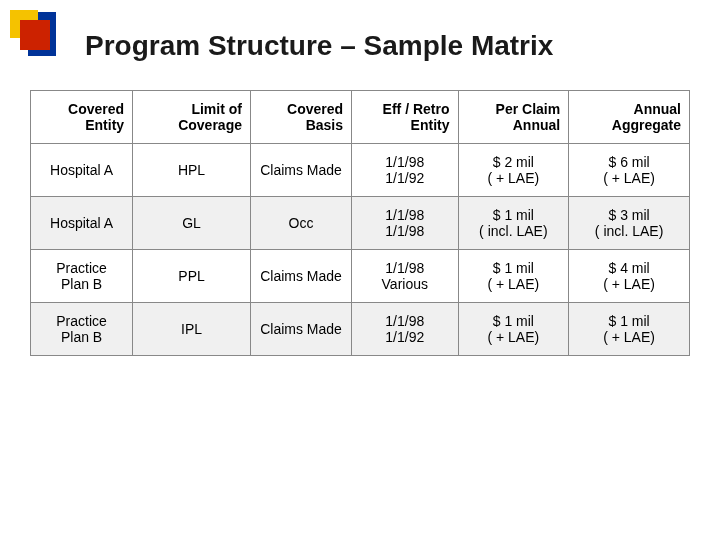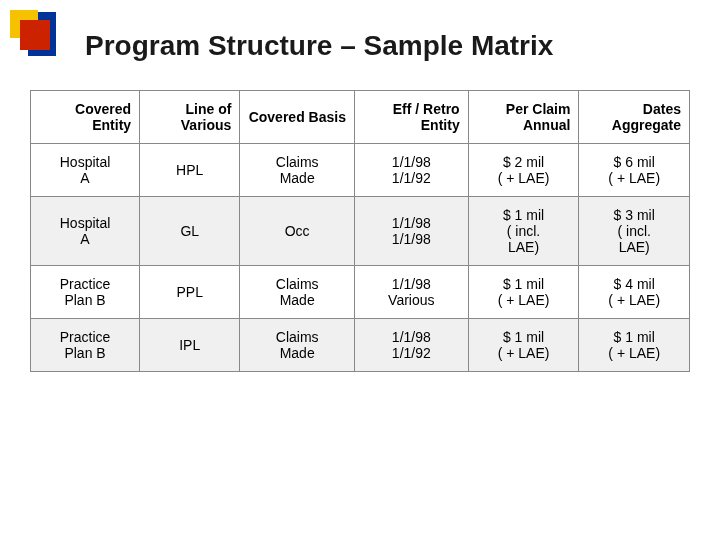--- a/index.html
+++ b/index.html
@@ -85,21 +85,21 @@
       padding: 10px 8px;
       text-align: right;
       font-weight: bold;
       font-size: 14px;
       color: #000000;
       vertical-align: middle;
     }
 
     tbody tr td {
       border: 1px solid #888888;
-      padding: 10px 24px;
+      padding: 10px 8px;
       text-align: center;
       font-size: 14px;
       color: #000000;
       vertical-align: middle;
     }
 
     tbody tr:nth-child(odd) td {
       background: #ffffff;
     }
 
@@ -117,25 +117,25 @@
     <div class="deco-blue"></div>
     <div class="deco-red"></div>
   </div>
 
   <div class="title">Program Structure – Sample Matrix</div>
 
   <table>
     <thead>
       <tr>
         <th>Covered Entity</th>
-        <th>Line of Various</th>
+        <th>Limit of Coverage</th>
         <th>Covered Basis</th>
         <th>Eff / Retro Entity</th>
         <th>Per Claim Annual</th>
-        <th>Dates Aggregate</th>
+        <th>Annual Aggregate</th>
       </tr>
     </thead>
     <tbody>
       <tr>
         <td>Hospital A</td>
         <td>HPL</td>
         <td>Claims Made</td>
         <td>1/1/98<br>1/1/92</td>
         <td>$ 2 mil<br>( + LAE)</td>
         <td>$ 6 mil<br>( + LAE)</td>

